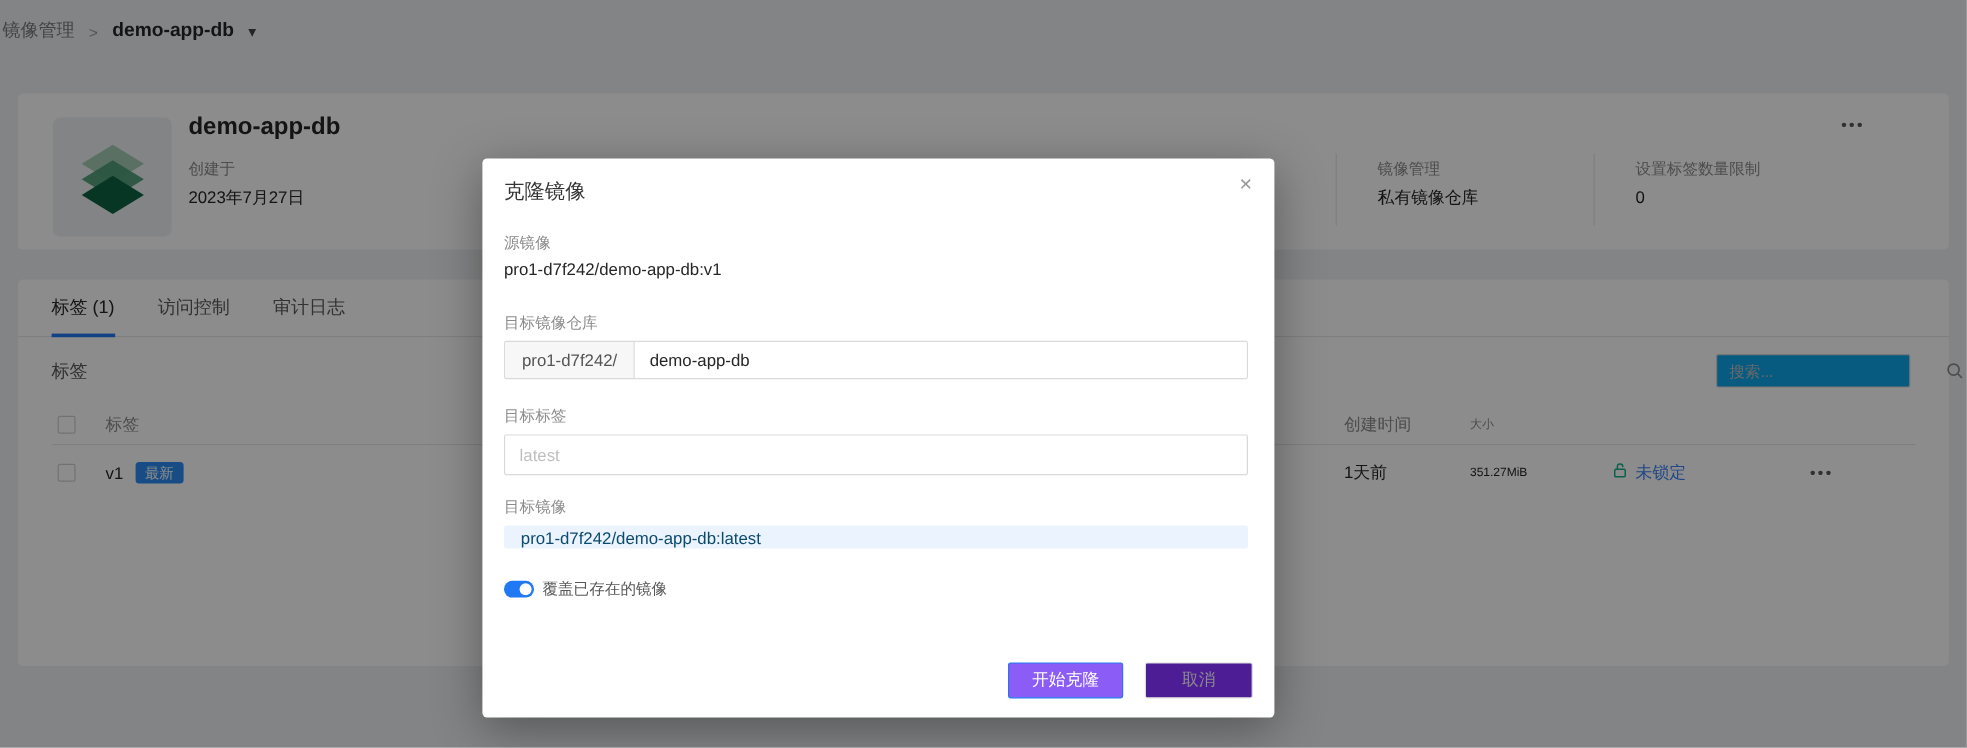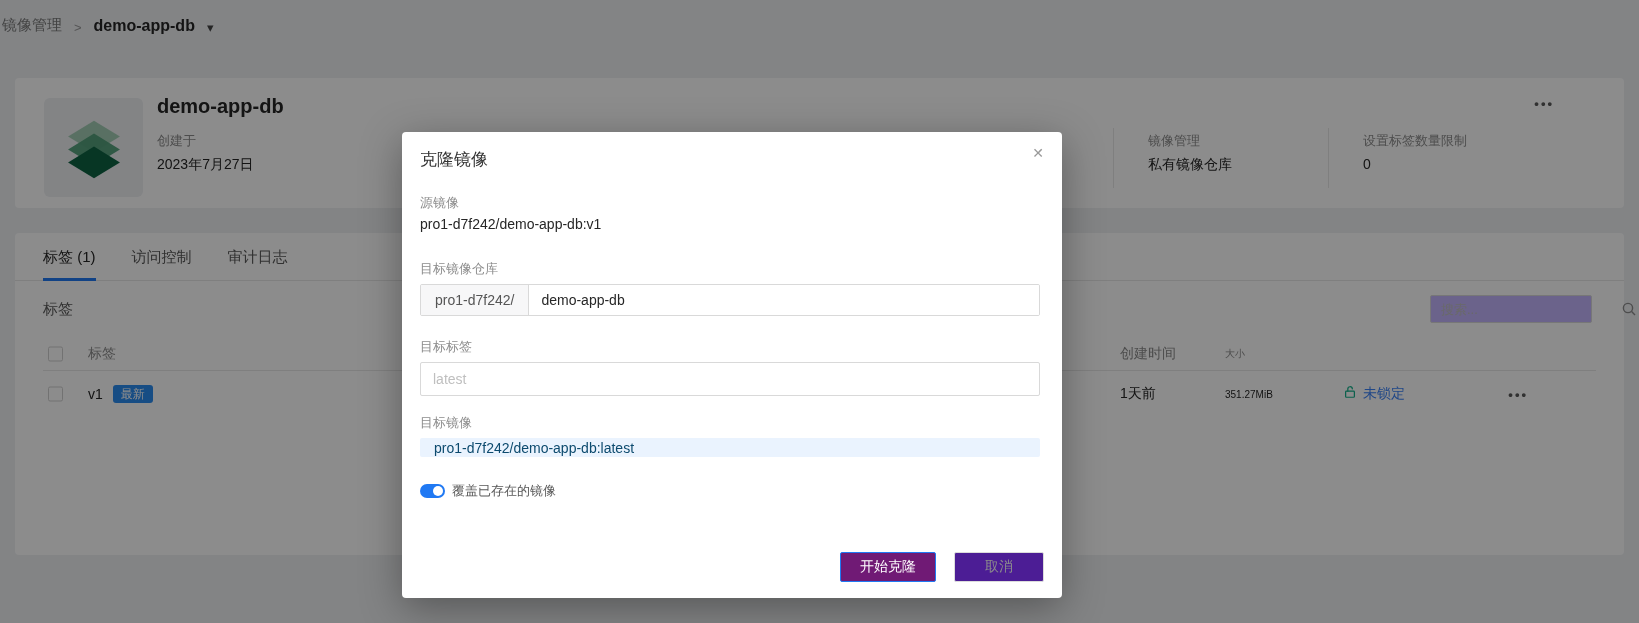--- a/index.html
+++ b/index.html
@@ -34,21 +34,21 @@
   .card .ellipsis { position:absolute; right:70px; top:18px; }
 
   
   .panel { position:absolute; left:15px; top:233px; width:1609px; height:322px; background:#fff; border-radius:4px; }
   .tabs { display:flex; gap:36px; padding:0 0 0 28px; border-bottom:1px solid #e8e8e8; height:48px; align-items:center; }
   .tab { font-size:15px; color:#595959; cursor:pointer; position:relative; height:48px; line-height:48px; }
   .tab.active { color:#262626; }
   .tab.active::after { content:""; position:absolute; left:0; right:0; bottom:0; height:3px; background:#2079f3; }
   .section-title { position:absolute; left:28px; top:67px; font-size:15px; color:#595959; }
   .search-box { position:absolute; right:32px; top:62px; width:162px; height:28px; border:1px solid #d9d9d9; border-radius:2px;
-                display:flex; align-items:center; background:#c4b5fd; }
+                display:flex; align-items:center; background:#0ea5e9; }
   .search-box input { border:none; outline:none; flex:1; height:100%; padding:0 4px 0 10px; font-size:13px; color:#262626;
                       font-family:inherit; background:transparent; }
   .search-box input::placeholder { color:#bfbfbf; }
   .search-box svg { margin-right:8px; flex:0 0 auto; }
 
   .thead { position:absolute; left:0; top:104px; width:100%; height:34px; }
   .trow  { position:absolute; left:0; top:141px; width:100%; height:40px; }
   .cb { position:absolute; left:33px; top:50%; transform:translateY(-50%); width:15px; height:15px;
         border:1px solid #cfcfcf; border-radius:2px; background:#fff; cursor:pointer; }
   .col-tag   { position:absolute; left:73px;  top:50%; transform:translateY(-50%); font-size:14px; }
@@ -87,21 +87,21 @@
   .toggle-row { position:absolute; left:18px; top:350px; display:flex; align-items:center; gap:7px; }
   .toggle { width:25px; height:14px; border-radius:7px; background:#2079f3; position:relative; cursor:pointer; }
   .toggle .knob { position:absolute; top:2px; width:10px; height:10px; border-radius:50%; background:#fff; }
   .toggle.on .knob { right:2px; }
   .toggle:not(.on) { background:#ccc; }
   .toggle:not(.on) .knob { left:2px; }
   .toggle-label { font-size:13px; color:#595959; }
   .modal-footer { position:absolute; right:18px; bottom:16px; display:flex; gap:18px; }
   .btn { height:30px; border-radius:2px; font-size:14px; cursor:pointer; font-family:inherit;
          display:flex; align-items:center; justify-content:center; }
-  .btn-primary { background:#701a75; color:#fff; border:1px solid #2079f3; width:96px; }
+  .btn-primary { background:#8b5cf6; color:#fff; border:1px solid #2079f3; width:96px; }
   .btn-plain   { background:#4c1d95; color:#8c8c8c; border:1px solid #dcdcdc; width:90px; }
 </style>
 </head>
 <body>
 
 <div class="breadcrumb">
   <span class="root">镜像管理</span>
   <span class="sep">&gt;</span>
   <span class="cur">demo-app-db</span>
   <span class="caret">▾</span>

